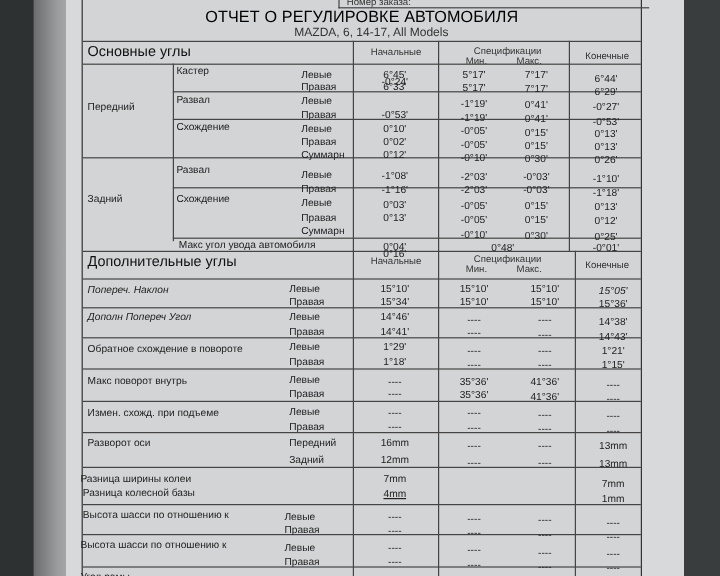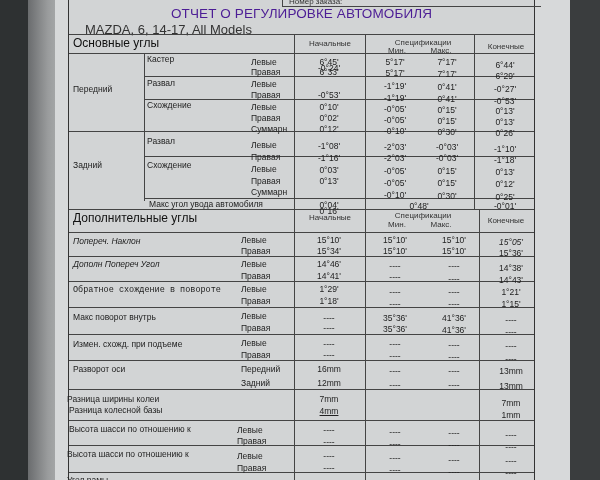--- a/index.html
+++ b/index.html
@@ -27,25 +27,25 @@
     border-left:1px solid #333; border-right:1px solid #333;
     font-size:8.5px;
   }
   .order-bar {
     position:absolute; left:213px; top:0; width:252px; height:6px;
     border-left:1px solid #444; border-bottom:1px solid #444;
     font-size:8px; color:#333; line-height:4px; padding-left:6px; overflow:hidden;
   }
   .title {
     position:absolute; left:0; right:0; top:6px; text-align:center;
-    font-size:13.5px; color:#4c1d95; letter-spacing:0.1px;
+    font-size:13.5px; color:#000000; letter-spacing:0.1px;
   }
   .subtitle {
-    position:absolute; left:16px; right:0; top:22px; text-align:left;
-    font-size:13px; color:#333;
+    position:absolute; left:16px; right:0; top:22px; text-align:center;
+    font-size:10px; color:#333;
   }
   .line-h { position:absolute; height:1px; background:#444; }
   .line-v { position:absolute; width:1px; background:#444; }
   .cell { position:absolute; white-space:nowrap; color:#222; }
   .sec { font-size:12px; color:#111; }
   .hdr { font-size:8px; color:#333; text-align:center; }
   .val { text-align:center; width:60px; font-size:8.5px; }
   .lbl { font-size:8.5px; }
   .ital { font-style:italic; }
 </style>
@@ -226,21 +226,21 @@
     <div class="cell val" style="left:412px;top:263px;">14°38'</div>
   </div>
   <div>
     <div class="cell lbl" style="left:172px;top:271px;">Правая</div>
     <div class="cell val" style="left:230px;top:271px;">14°41'</div>
     <div class="cell val" style="left:296px;top:272px;">----</div>
     <div class="cell val" style="left:355px;top:274px;">----</div>
     <div class="cell val" style="left:412px;top:275px;">14°43'</div>
   </div>
   <div>
-    <div class="cell lbl" style="left:4px;top:285px;font-family:Liberation Mono, monospace;">Обратное схождение в повороте</div>
+    <div class="cell lbl" style="left:4px;top:285px;">Обратное схождение в повороте</div>
     <div class="cell lbl" style="left:172px;top:284px;">Левые</div>
     <div class="cell val" style="left:230px;top:284px;">1°29'</div>
     <div class="cell val" style="left:296px;top:287px;">----</div>
     <div class="cell val" style="left:355px;top:287px;">----</div>
     <div class="cell val" style="left:412px;top:287px;">1°21'</div>
   </div>
   <div>
     <div class="cell lbl" style="left:172px;top:296px;">Правая</div>
     <div class="cell val" style="left:230px;top:296px;">1°18'</div>
     <div class="cell val" style="left:296px;top:299px;">----</div>

